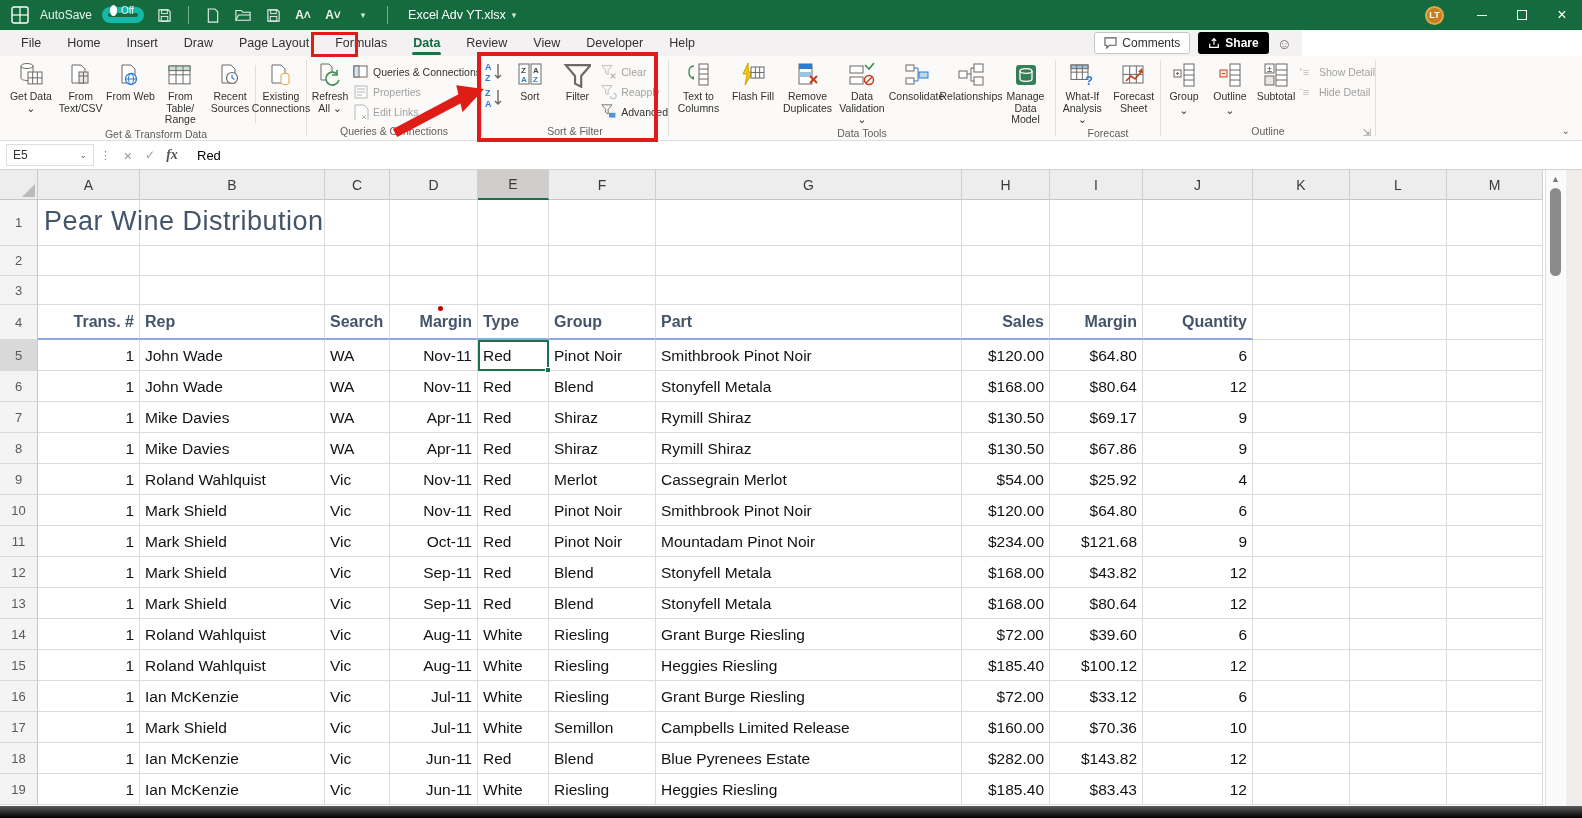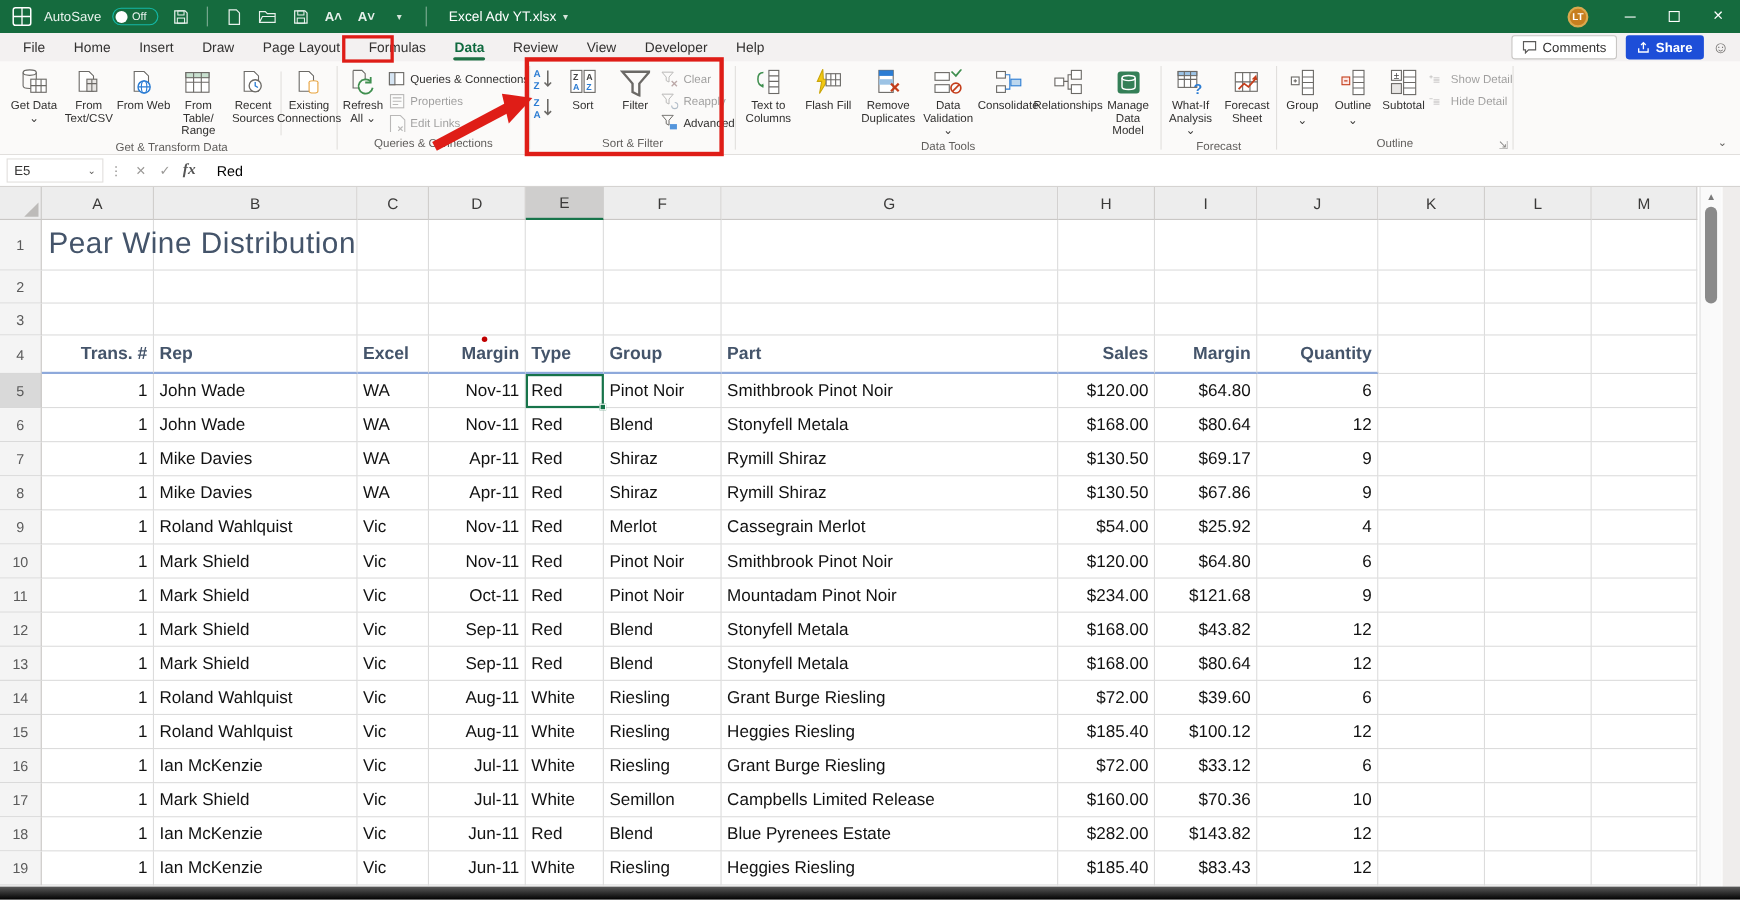--- a/index.html
+++ b/index.html
@@ -5,45 +5,45 @@
   * { margin:0; padding:0; box-sizing:border-box; }
   html,body { width:1582px; height:818px; overflow:hidden; }
   body { font-family:"Liberation Sans","DejaVu Sans",sans-serif; background:#fff; }
   #app { position:relative; width:1582px; height:818px; background:#fff; }
 
   
   .titlebar { position:absolute; left:0; top:0; width:1582px; height:30px; background:#156B3E; display:flex; align-items:center; color:#fff; }
   .tb-left { display:flex; align-items:center; gap:10px; padding-left:10px; }
   .excel-logo { width:20px; height:20px; display:flex; align-items:center; justify-content:center; }
   .autosave { font-size:12px; color:#eaf3ee; }
-  .toggle { width:42px; height:16px; border:1px solid #14b8a6; border-radius:9px; display:flex; align-items:center; padding:1px 4px 1px 2px; gap:4px; }
+  .toggle { width:42px; height:16px; border:6px solid #14b8a6; border-radius:9px; display:flex; align-items:flex-end; padding:1px 4px 1px 2px; gap:4px; }
   .toggle .knob { width:11px; height:11px; border-radius:50%; background:#fff; }
   .toggle .tglbl { font-size:10px; color:#eaf3ee; }
   .tb-ic { width:20px; height:20px; display:flex; align-items:center; justify-content:center; font-size:13px; color:#e8f1ec; }
   .tb-sep { width:1px; height:18px; background:rgba(255,255,255,.45); margin:0 4px; }
   .tb-file { font-size:12.5px; color:#fff; margin-left:6px; display:flex; gap:6px; align-items:center;}
   .caret { font-size:9px; color:#d6e5db; }
   .searchpill { position:absolute; left:600px; top:4px; width:380px; height:22px; background:#D6E5DB; border-radius:11px; display:flex; align-items:center; gap:8px; padding-left:14px; }
   .searchpill .sicon { color:#4f705f; }
   .searchpill .stext { font-size:12px; color:#56755f; }
   .tb-right { position:absolute; right:0; top:0; height:30px; display:flex; align-items:center; gap:0; }
   .avatar { width:19px; height:19px; border-radius:50%; background:#C77F1F; color:#fff; font-size:9px; font-weight:bold; display:flex; align-items:center; justify-content:center; margin-right:18px; border:2px solid #dba94e; }
   .winbtn { width:40px; height:30px; display:flex; align-items:center; justify-content:center; color:#fff; font-size:14px; }
   .restore-glyph { width:10px; height:10px; border:1px solid #fff; position:relative; }
   .min-glyph { width:10px; height:1px; background:#fff; }
 
   
-  .tabrow { position:absolute; left:0; top:30px; width:1582px; height:26px; background:#F3F1F1; display:flex; align-items:center; }
+  .tabrow { position:absolute; left:0; top:30px; width:1302px; height:26px; background:#F3F1F1; display:flex; align-items:center; }
   .tabs { display:flex; align-items:center; padding-left:8px; }
   .rtab { font-size:12.5px; color:#323130; padding:0 13px; height:26px; display:flex; align-items:center; position:relative; }
   .rtab.active { color:#0F6A3F; font-weight:bold; }
   .rtab.active::after { content:""; position:absolute; left:12px; right:12px; bottom:1px; height:3px; background:#1E7145; border-radius:2px; }
   .tabrow-right { position:absolute; right:10px; top:2px; display:flex; align-items:center; gap:8px; }
   .btn-comments { height:22px; background:#fff; border:1px solid #c8c6c4; border-radius:3px; display:flex; align-items:center; gap:5px; padding:0 9px; font-size:12px; color:#323130; }
-  .btn-share { height:22px; background:#1d4ed8; border-radius:3px; display:flex; align-items:center; gap:5px; padding:0 10px; font-size:12px; color:#fff; font-weight:bold; }
+  .btn-share { height:22px; background:#000000; border-radius:3px; display:flex; align-items:center; gap:5px; padding:0 10px; font-size:12px; color:#fff; font-weight:bold; }
   .smiley { color:#6f6d6b; font-size:15px; }
 
   
   .ribbon { position:absolute; left:0; top:56px; width:1582px; height:85px; background:#FBFAF9; border-bottom:1px solid #E1DFDD; display:flex; align-items:stretch; padding-left:6px; }
   .rb-group { display:flex; flex-direction:column; position:relative; flex:none; }
   .rb-items { flex:1; display:flex; align-items:flex-start; justify-content:space-evenly; padding-top:5px; }
   .rb-label { height:16px; text-align:center; font-size:10.5px; color:#605E5C; line-height:14px; }
   .rb-divider { width:1px; background:#E1DFDD; margin:4px 0; flex:none; }
   .rb-large { width:50px; display:flex; flex-direction:column; align-items:center; gap:2px; }
   .rb-large .ric { height:28px; display:flex; align-items:center; justify-content:center; }
@@ -670,21 +670,21 @@
           <div class="scell" style="width: 93px; line-height: 29px;"></div>
           <div class="scell" style="width: 110px; line-height: 29px;"></div>
           <div class="scell" style="width: 97px; line-height: 29px;"></div>
           <div class="scell" style="width: 97px; line-height: 29px;"></div>
           <div class="scell" style="width: 96px; line-height: 29px;"></div>
         </div>
         <div class="srow" style="height: 35px;">
           <div class="rowhdr">4</div>
           <div class="scell hdrcell blue-bot al-r" style="width: 102px; line-height: 35px;">Trans. #</div>
           <div class="scell hdrcell blue-bot" style="width: 185px; line-height: 35px;">Rep</div>
-          <div class="scell hdrcell blue-bot" style="width: 65px; line-height: 35px;">Excel</div>
+          <div class="scell hdrcell blue-bot" style="width: 65px; line-height: 35px;">Search</div>
           <div class="scell hdrcell blue-bot al-r" style="width: 88px; line-height: 35px;">Margin</div>
           <div class="scell hdrcell blue-bot" style="width: 71px; line-height: 35px;">Type</div>
           <div class="scell hdrcell blue-bot" style="width: 107px; line-height: 35px;">Group</div>
           <div class="scell hdrcell blue-bot" style="width: 306px; line-height: 35px;">Part</div>
           <div class="scell hdrcell blue-bot al-r" style="width: 88px; line-height: 35px;">Sales</div>
           <div class="scell hdrcell blue-bot al-r" style="width: 93px; line-height: 35px;">Margin</div>
           <div class="scell hdrcell blue-bot al-r" style="width: 110px; line-height: 35px;">Quantity</div>
           <div class="scell" style="width: 97px; line-height: 35px;"></div>
           <div class="scell" style="width: 97px; line-height: 35px;"></div>
           <div class="scell" style="width: 96px; line-height: 35px;"></div>

